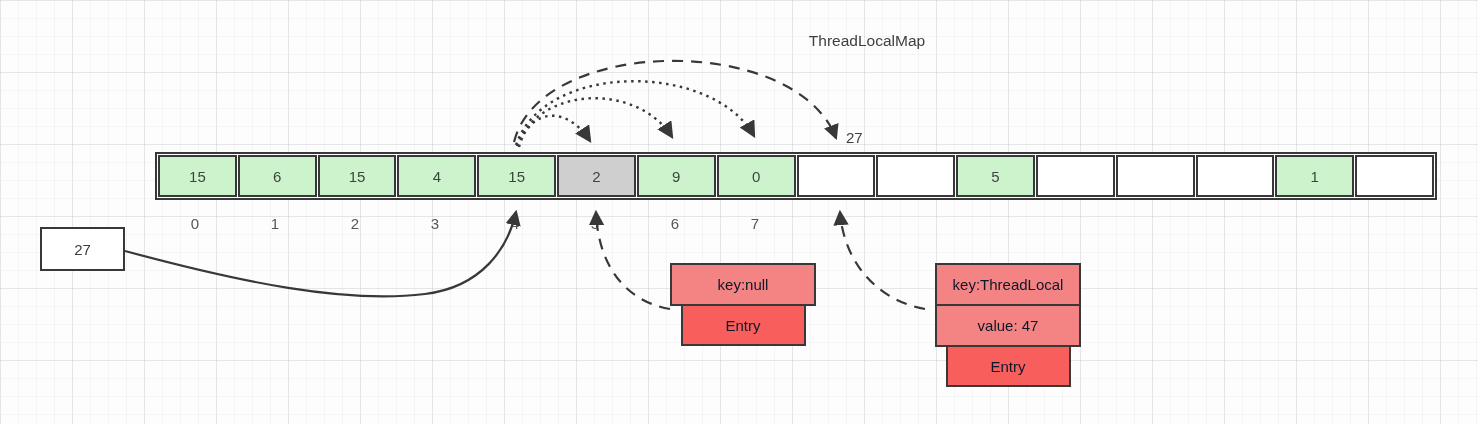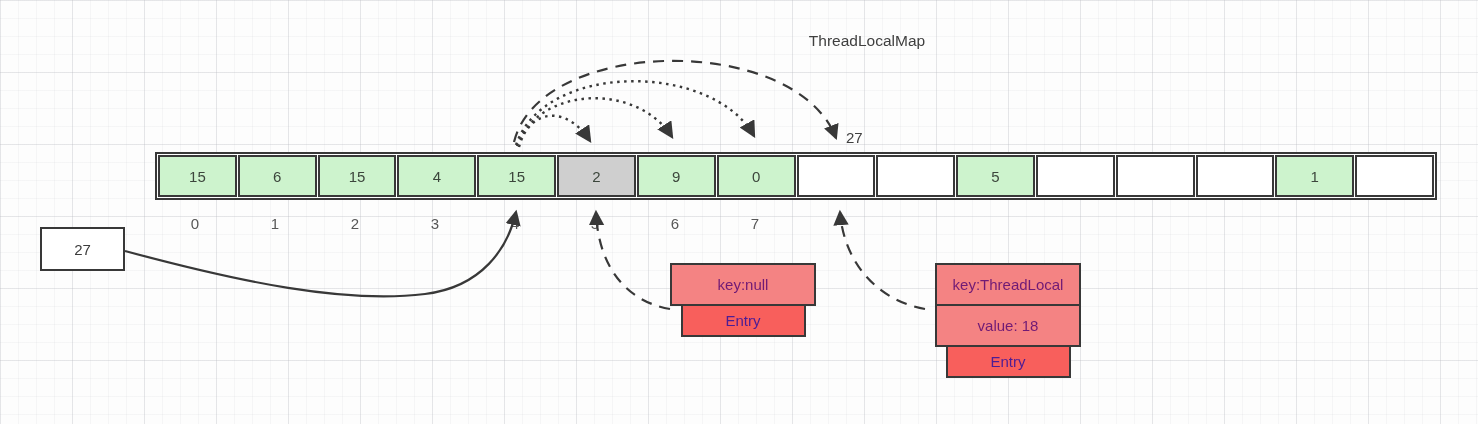--- a/index.html
+++ b/index.html
@@ -53,28 +53,28 @@
   }
   .probe-label{
     position:absolute;left:846px;top:129px;font-size:15px;color:#3f3f3f;
   }
   .entry-group{position:absolute;width:146px}
   .eg1{left:670px;top:263px}
   .eg2{left:935px;top:263px}
   .entry-row{
     height:43px;border:2px solid var(--line);background:var(--entry-pink);
     display:flex;align-items:center;justify-content:center;
-    font-size:15px;color:#701a75;
+    font-size:15px;color:#0f172a;
   }
   .entry-row + .entry-row{margin-top:-2px}
   .entry-foot{
-    width:125px;height:33px;margin:-2px auto 0;
+    width:125px;height:42px;margin:-2px auto 0;
     border:2px solid var(--line);background:var(--entry-red);
     display:flex;align-items:center;justify-content:center;
-    font-size:15px;color:#4c1d95;
+    font-size:15px;color:#0f172a;
   }
   svg.overlay{position:absolute;left:0;top:0;pointer-events:none}
   .stroke{fill:none;stroke:var(--line)}
   .solid{stroke-width:2.2}
   .dotted{stroke-width:2.4;stroke-dasharray:2.5 4.5}
   .dashed{stroke-width:2.2;stroke-dasharray:11 8}
 </style>
 </head>
 <body>
 
@@ -116,21 +116,21 @@
 
   <div class="probe-label">27</div>
 
   <div class="entry-group eg1">
     <div class="entry-row">key:null</div>
     <div class="entry-foot">Entry</div>
   </div>
 
   <div class="entry-group eg2">
     <div class="entry-row">key:ThreadLocal</div>
-    <div class="entry-row">value: 18</div>
+    <div class="entry-row">value: 47</div>
     <div class="entry-foot">Entry</div>
   </div>
 
   <svg class="overlay" width="1478" height="424" viewBox="0 0 1478 424">
     <defs>
       <marker id="arrow" markerWidth="9" markerHeight="8" refX="6" refY="3.5" orient="auto" markerUnits="strokeWidth">
         <path d="M0,0 L7,3.5 L0,7 Z" fill="#383838"></path>
       </marker>
     </defs>
 

